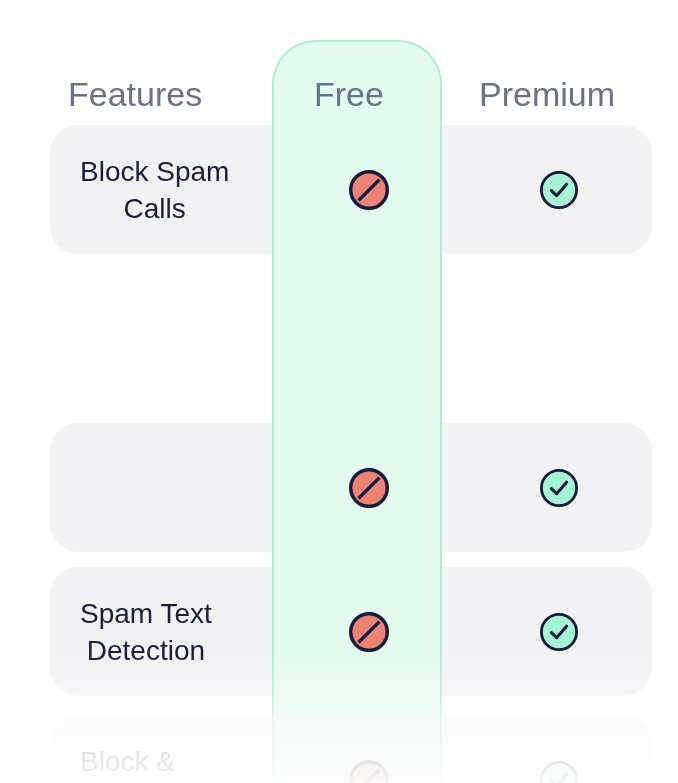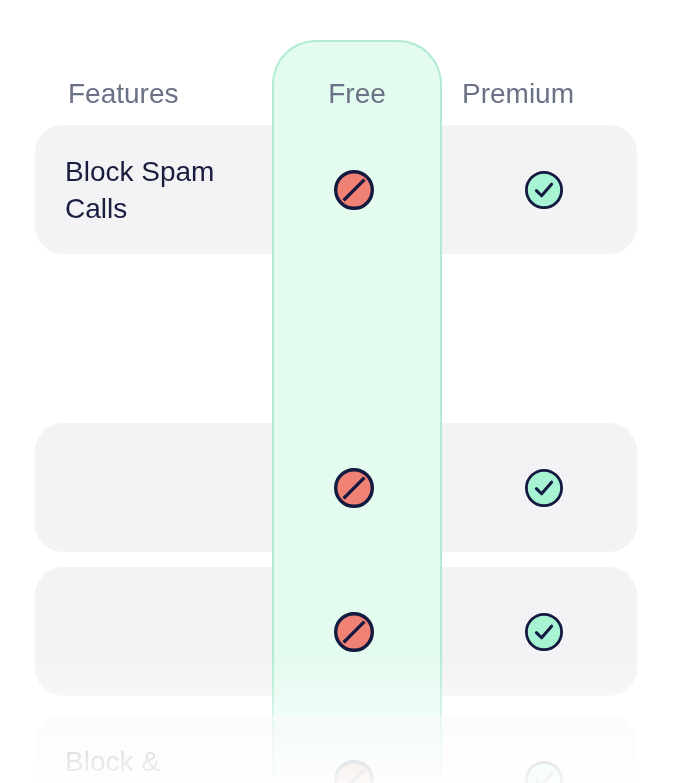--- a/index.html
+++ b/index.html
@@ -30,30 +30,30 @@
     background: var(--highlight-fill);
     border: 2px solid var(--highlight-border);
     border-bottom: none;
     border-radius: 44px 44px 0 0;
     z-index: 2;
   }
 
   
   .col-header {
     position: absolute; top: 79px;
-    font-size: 28px; line-height: 30px;
+    font-size: 34px; line-height: 30px;
     color: var(--header-text);
     z-index: 3;
   }
   .h-features { left: 68px; }
-  .h-free { left: 272px; width: 170px; text-align: center; }
-  .h-premium { left: 462px; width: 170px; }
+  .h-free { left: 264px; width: 170px; text-align: center; }
+  .h-premium { left: 462px; width: 170px; text-align: center; }
 
   
-  .row { position: absolute; left: 35px; width: 602px; height: 129px; }
+  .row { position: absolute; left: 50px; width: 602px; height: 129px; text-align: center; }
   .row-bg {
     position: absolute; inset: 0;
     background: var(--row-bg);
     border-radius: 28px;
     z-index: 1;
   }
   .row-label {
     position: absolute; left: 30px; top: 0;
     height: 129px; width: 210px;
     display: flex; align-items: center;
@@ -136,20 +136,22 @@
     <div class="cell cell-premium">
       <svg class="icon icon-check" width="40" height="40" viewBox="0 0 40 40">
         <circle cx="20" cy="20" r="17.6"></circle>
         <path d="M12.4 20.6 L17.6 25.8 L27.6 14.2"></path>
       </svg>
     </div>
   </div>
 
   <div class="row" style="top:567px">
     <div class="row-bg"></div>
+    <div class="row-label"><span>Spam Text
+Detection</span></div>
     <div class="cell cell-free">
       <svg class="icon icon-blocked" width="42" height="42" viewBox="0 0 42 42">
         <circle cx="21" cy="21" r="18.3"></circle>
         <line x1="10.6" y1="31.4" x2="31.4" y2="10.6"></line>
       </svg>
     </div>
     <div class="cell cell-premium">
       <svg class="icon icon-check" width="40" height="40" viewBox="0 0 40 40">
         <circle cx="20" cy="20" r="17.6"></circle>
         <path d="M12.4 20.6 L17.6 25.8 L27.6 14.2"></path>

